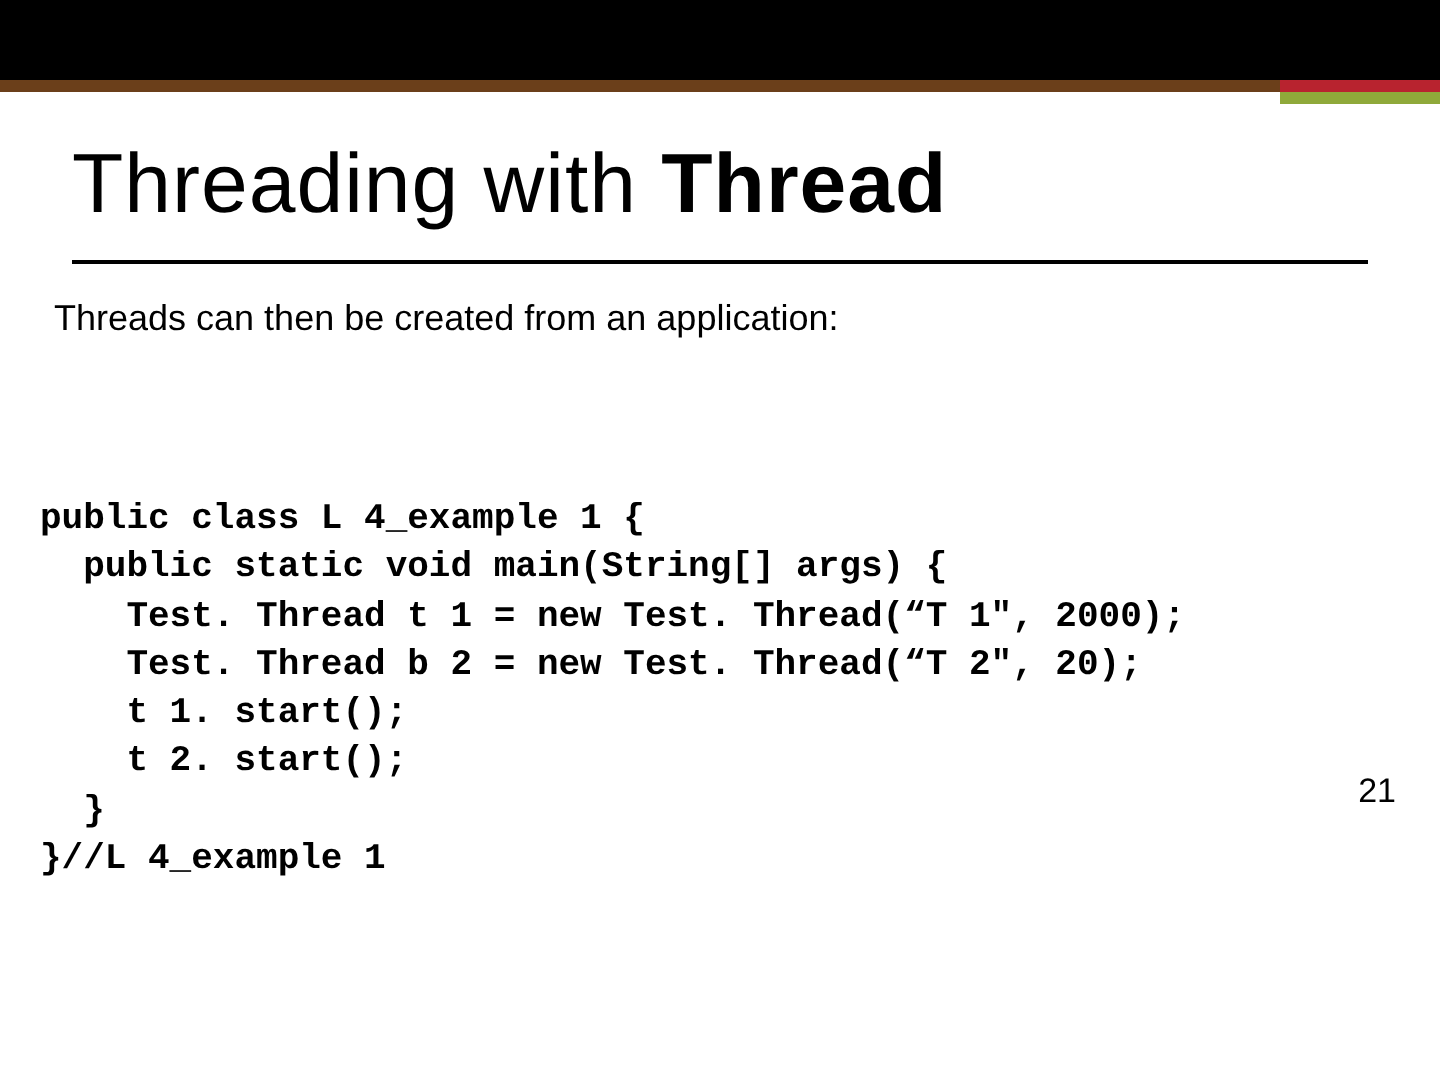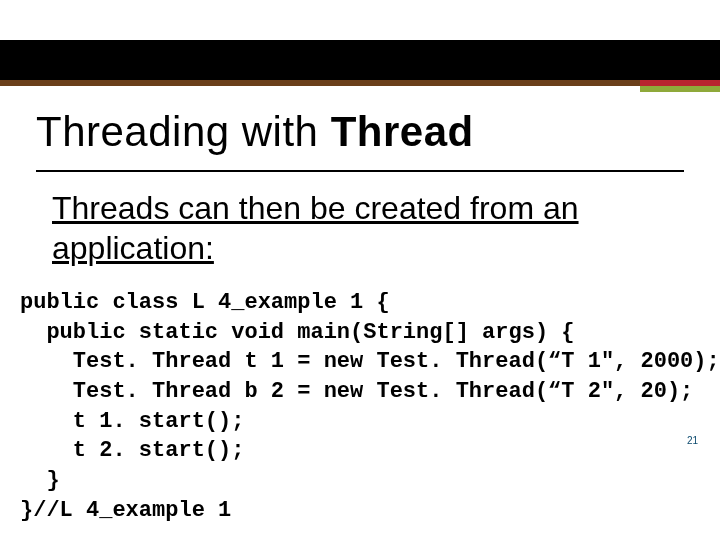--- a/index.html
+++ b/index.html
@@ -1,27 +1,27 @@
 <!DOCTYPE html>
 <html><head>
 <meta charset="utf-8">
 <style>
   * { margin: 0; padding: 0; box-sizing: border-box; }
   html, body { width: 720px; height: 540px; background: #fff; font-family: "Trebuchet MS", "Lucida Sans", Verdana, sans-serif; color: #000; }
-  .slide { position: relative; width: 720px; height: 420px; margin-top: 40px; }
+  .slide { position: relative; width: 720px; height: 420px; }
   .topbar { position: absolute; top: 0; left: 0; width: 720px; height: 40px; background: #000; }
   .accent1 { position: absolute; top: 40px; left: 0; width: 640px; height: 6px; background: #6b3f1a; }
   .accent2 { position: absolute; top: 40px; left: 640px; width: 80px; height: 6px; background: #b8232f; }
   .accent3 { position: absolute; top: 46px; left: 640px; width: 80px; height: 6px; background: #8fa93a; }
   .title { position: absolute; top: 68px; left: 36px; font-size: 42px; font-weight: 400; letter-spacing: 0.5px; }
   .title .bold { font-weight: 700; }
   .hr { position: absolute; top: 130px; left: 36px; width: 648px; height: 2px; background: #000; }
-  .body { position: absolute; top: 148px; left: 52px; width: 648px; font-size: 32px; line-height: 1.25; text-decoration: underline; }
-  .code { position: absolute; top: 248px; left: 20px; width: 690px; font-family: "Courier New", Courier, monospace; font-size: 22px; line-height: 1.35; white-space: pre; font-weight: 700; }
-  .pagenum { position: absolute; bottom: 14px; right: 22px; font-size: 10px; color: #0c4a6e; }
+  .body { position: absolute; top: 148px; left: 27px; width: 648px; font-size: 18px; line-height: 1.25; }
+  .code { position: absolute; top: 248px; left: 20px; width: 690px; font-family: "Courier New", Courier, monospace; font-size: 18px; line-height: 1.35; white-space: pre; font-weight: 700; }
+  .pagenum { position: absolute; bottom: 14px; right: 22px; font-size: 17px; color: #000000; }
 </style>
 </head>
 <body>
 
 <div class="slide">
   <div class="topbar"></div>
   <div class="accent1"></div>
   <div class="accent2"></div>
   <div class="accent3"></div>
 

